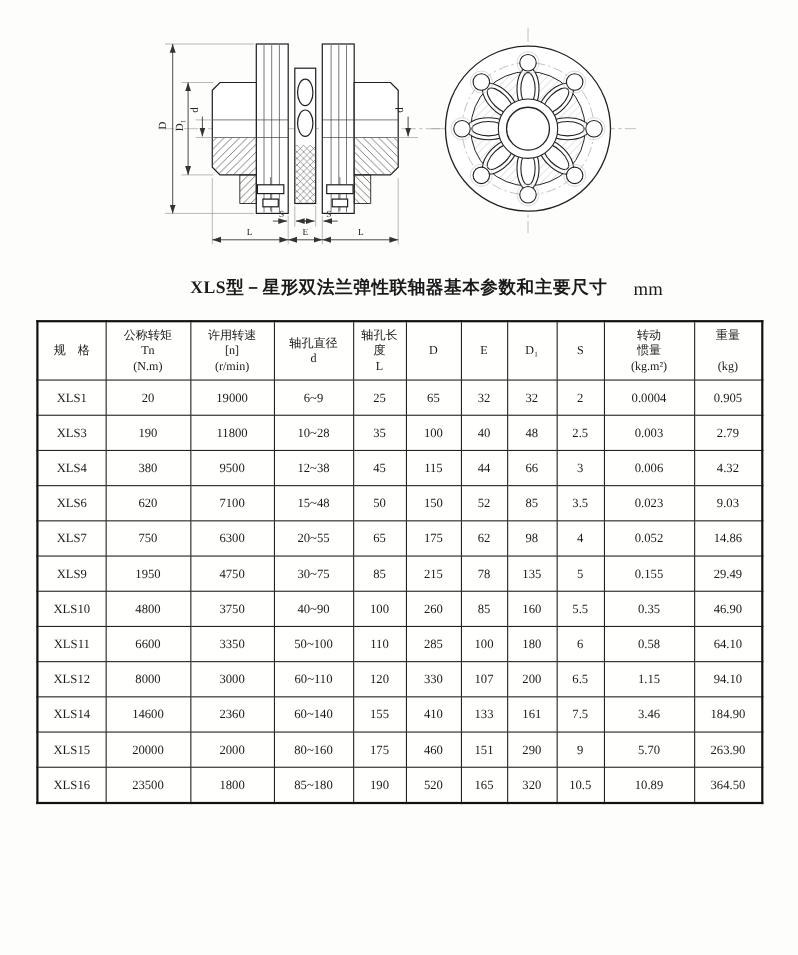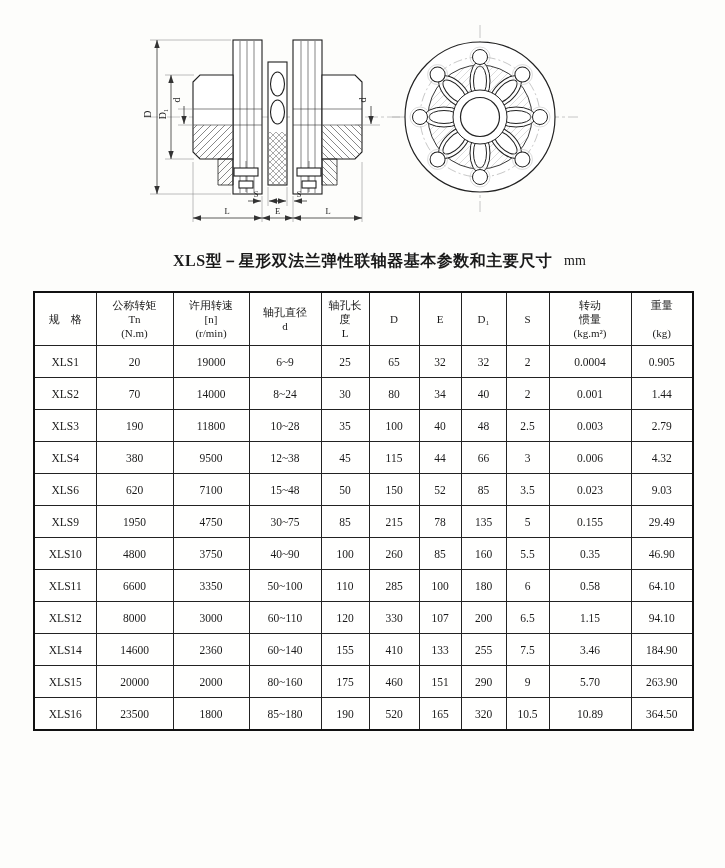--- a/index.html
+++ b/index.html
@@ -13,21 +13,21 @@
   .ol{stroke:#1f1f1f;stroke-width:1.1;fill:#fff;}
   .thin{stroke:#333;stroke-width:0.6;fill:none;}
   .wit{stroke:#8a8a8a;stroke-width:0.55;fill:none;}
   .dim{stroke:#333;stroke-width:0.8;fill:none;}
   .cl{stroke:#9a9a9a;stroke-width:0.55;fill:none;stroke-dasharray:13 3 3 3;}
   .dimtxt{font-size:10px;}
   .dimtxt-s{font-size:8.5px;}
 
   #title-row{position:absolute;top:251px;left:0;width:725px;height:26px;}
   #doc-title{position:absolute;left:173px;top:0;font-size:16px;font-weight:bold;letter-spacing:0.5px;white-space:nowrap;text-align:right;}
-  #unit-label{position:absolute;left:564px;top:2px;font-size:14px;}
+  #unit-label{position:absolute;left:576px;top:2px;font-size:17px;}
 
   table.spec{
     position:absolute;left:33px;top:291px;width:659px;
     border-collapse:collapse;table-layout:fixed;
     background:#fffffe;
   }
   table.spec th,table.spec td{
     border:1px solid #222;text-align:center;vertical-align:middle;
     padding:0 2px;overflow:hidden;
   }
@@ -207,33 +207,20 @@
         <td>6~9</td>
         <td>25</td>
         <td>65</td>
         <td>32</td>
         <td>32</td>
         <td>2</td>
         <td>0.0004</td>
         <td>0.905</td>
       </tr>
       <tr>
-        <td>XLS2</td>
-        <td>70</td>
-        <td>14000</td>
-        <td>8~24</td>
-        <td>30</td>
-        <td>80</td>
-        <td>34</td>
-        <td>40</td>
-        <td>2</td>
-        <td>0.001</td>
-        <td>1.44</td>
-      </tr>
-      <tr>
         <td>XLS3</td>
         <td>190</td>
         <td>11800</td>
         <td>10~28</td>
         <td>35</td>
         <td>100</td>
         <td>40</td>
         <td>48</td>
         <td>2.5</td>
         <td>0.003</td>
@@ -259,20 +246,33 @@
         <td>15~48</td>
         <td>50</td>
         <td>150</td>
         <td>52</td>
         <td>85</td>
         <td>3.5</td>
         <td>0.023</td>
         <td>9.03</td>
       </tr>
       <tr>
+        <td>XLS7</td>
+        <td>750</td>
+        <td>6300</td>
+        <td>20~55</td>
+        <td>65</td>
+        <td>175</td>
+        <td>62</td>
+        <td>98</td>
+        <td>4</td>
+        <td>0.052</td>
+        <td>14.86</td>
+      </tr>
+      <tr>
         <td>XLS9</td>
         <td>1950</td>
         <td>4750</td>
         <td>30~75</td>
         <td>85</td>
         <td>215</td>
         <td>78</td>
         <td>135</td>
         <td>5</td>
         <td>0.155</td>
@@ -318,21 +318,21 @@
         <td>94.10</td>
       </tr>
       <tr>
         <td>XLS14</td>
         <td>14600</td>
         <td>2360</td>
         <td>60~140</td>
         <td>155</td>
         <td>410</td>
         <td>133</td>
-        <td>255</td>
+        <td>161</td>
         <td>7.5</td>
         <td>3.46</td>
         <td>184.90</td>
       </tr>
       <tr>
         <td>XLS15</td>
         <td>20000</td>
         <td>2000</td>
         <td>80~160</td>
         <td>175</td>

